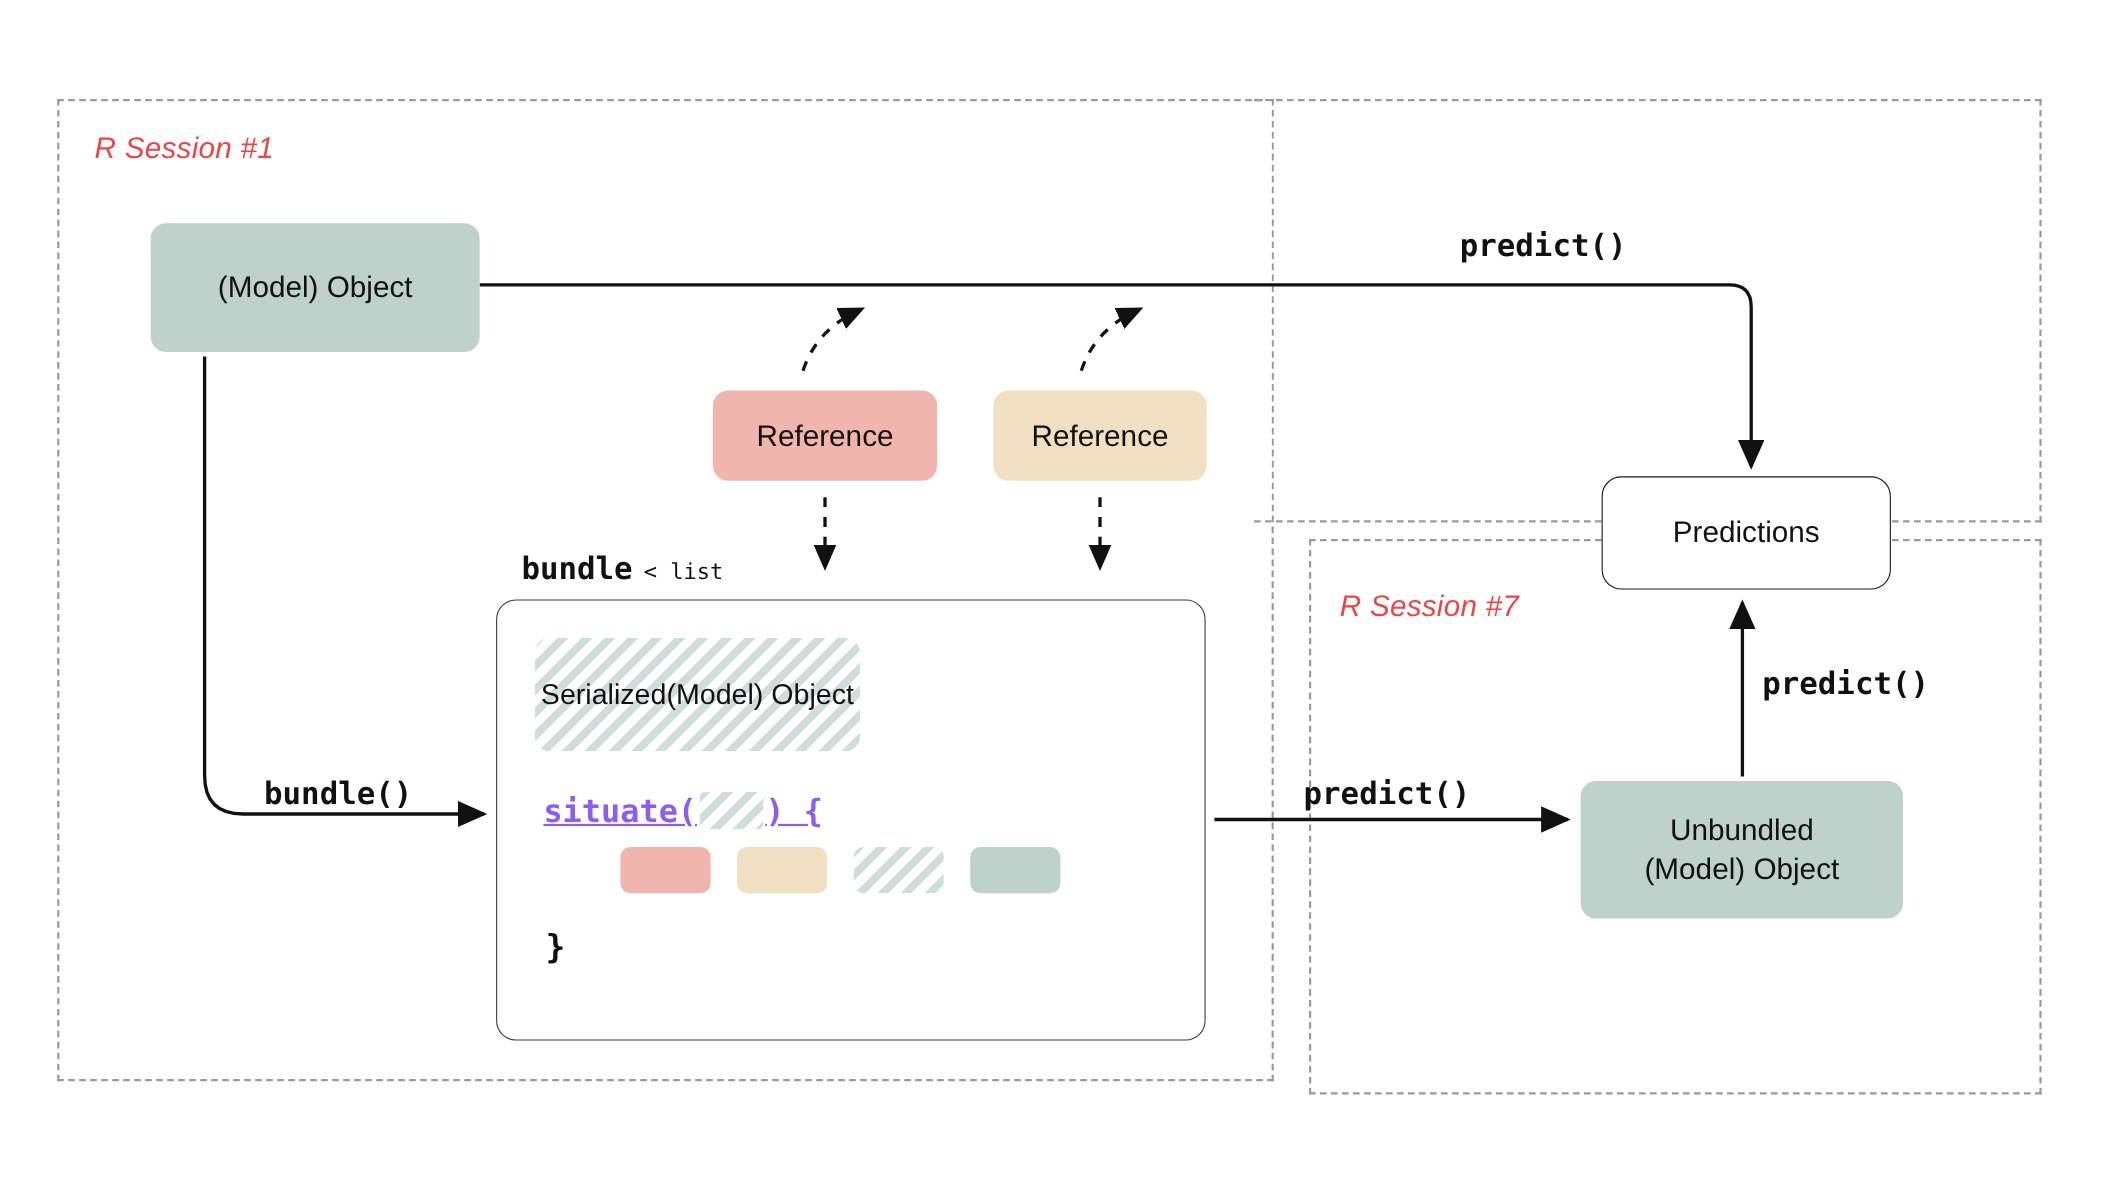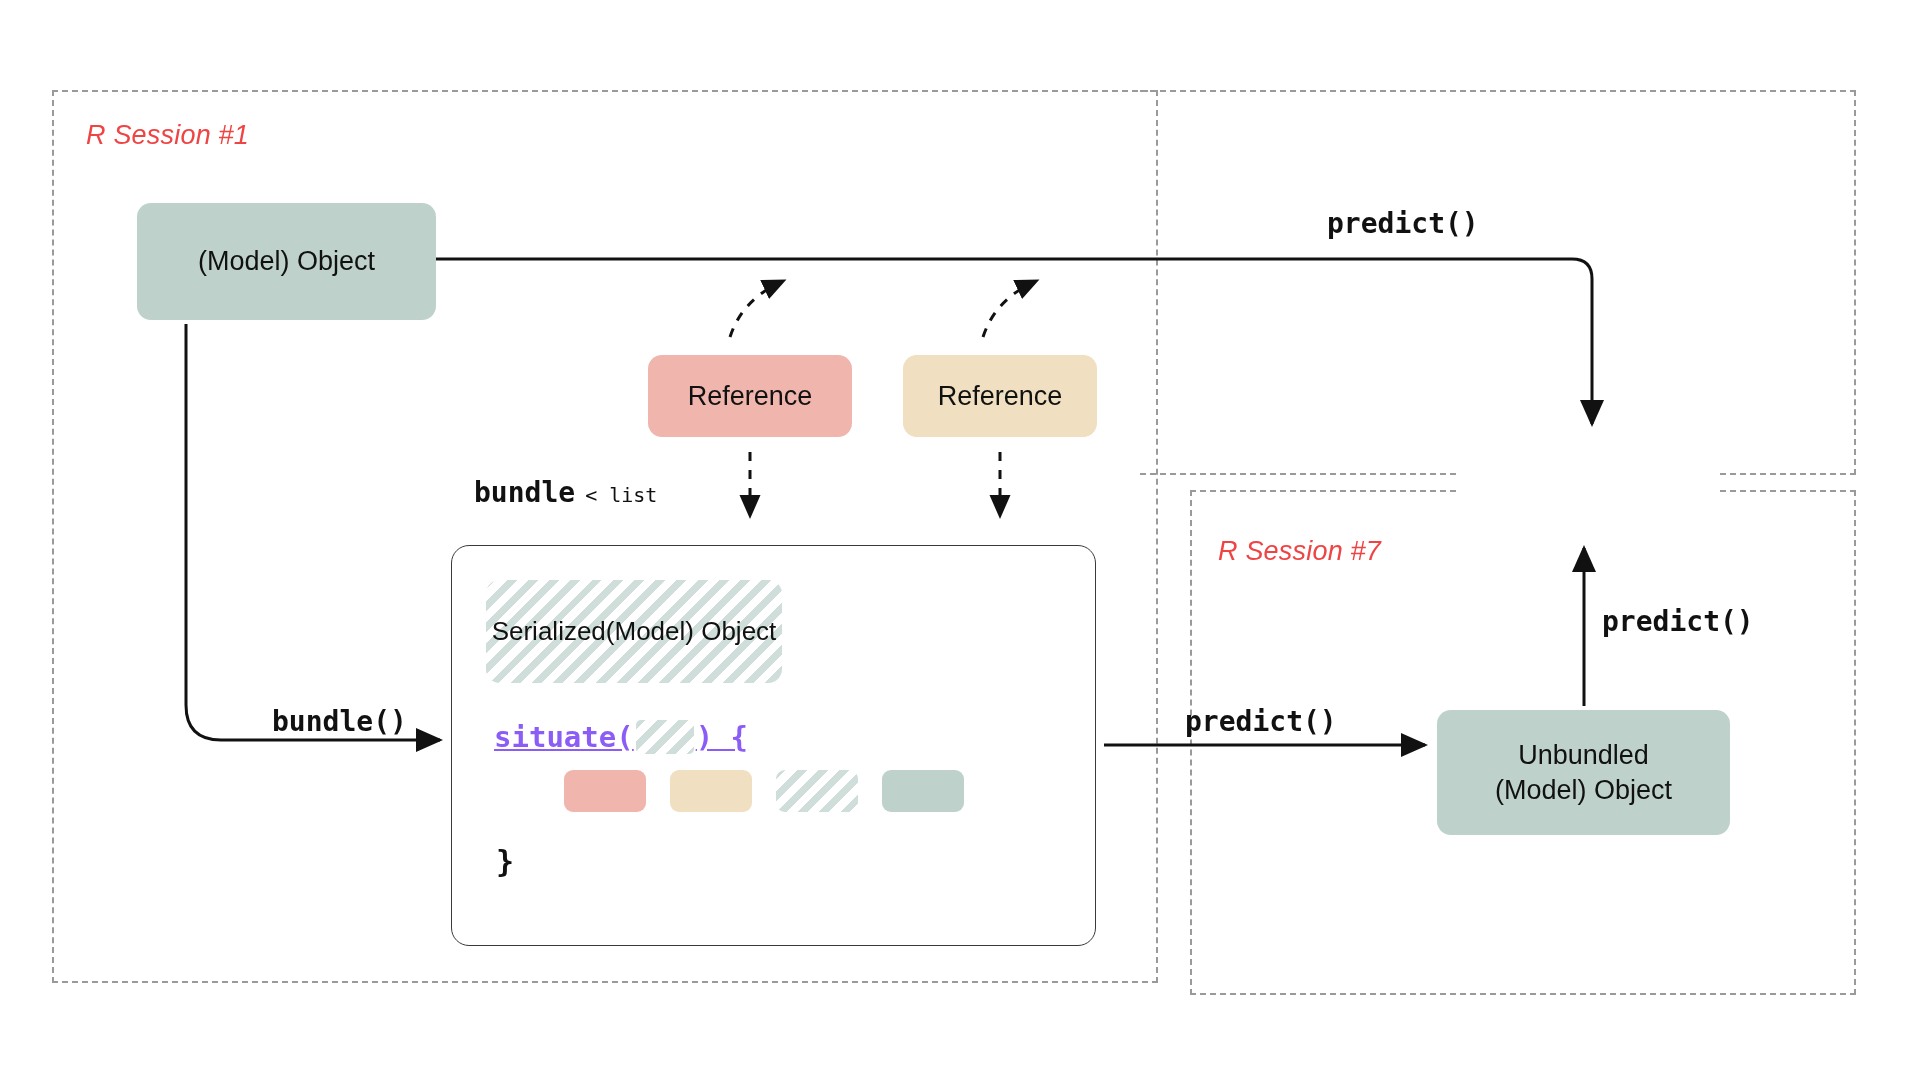--- a/index.html
+++ b/index.html
@@ -86,21 +86,21 @@
   #bundle-container {
     position: absolute;
     left: 451px; top: 545px; width: 645px; height: 401px;
     background: #ffffff;
     border: 1.6px solid #3a3a3a;
     border-radius: 18px;
     box-sizing: border-box;
   }
   #bundle-caption {
     position: absolute;
-    left: 474px; top: 476px;
+    left: 474px; top: 500px;
     white-space: nowrap;
     color: #111111;
   }
   .mono {
     font-family: "DejaVu Sans Mono", "Liberation Mono", monospace;
   }
   #bundle-caption .cap-main { font-size: 28px; font-weight: 700; }
   #bundle-caption .cap-sub  { font-size: 20px; font-weight: 400; margin-left: 10px; }
 
   
@@ -166,21 +166,21 @@
   }
 
   
   .edge-label {
     position: absolute;
     font-size: 28px;
     font-weight: 700;
     color: #111111;
     white-space: nowrap;
   }
-  #label-bundle    { left: 240px;  top: 705px; margin-left: 32px; }
+  #label-bundle    { left: 240px;  top: 705px; }
   #label-unbundle  { left: 1185px; top: 705px; }
   #label-predict-1 { left: 1327px; top: 207px; }
   #label-predict-2 { left: 1602px; top: 605px; }
 
   
   #connectors {
     position: absolute;
     left: 0; top: 0;
     width: 1920px; height: 1080px;
     pointer-events: none;
@@ -259,20 +259,21 @@
 
   <div id="chip-row">
     <div class="chip" style="background:#f0b5ad;"></div>
     <div class="chip" style="background:#f0dfc0;"></div>
     <div class="chip hatch"></div>
     <div class="chip" style="background:#bed1cb;"></div>
   </div>
 
   <div id="closing-brace" class="mono">}</div>
 
+  <div class="node" id="predictions-box">Predictions</div>
 
   <div class="node" id="unbundled-object">
     <div>
       <div>Unbundled</div>
       <div>(Model) Object</div>
     </div>
   </div>
 
 </div>
 

